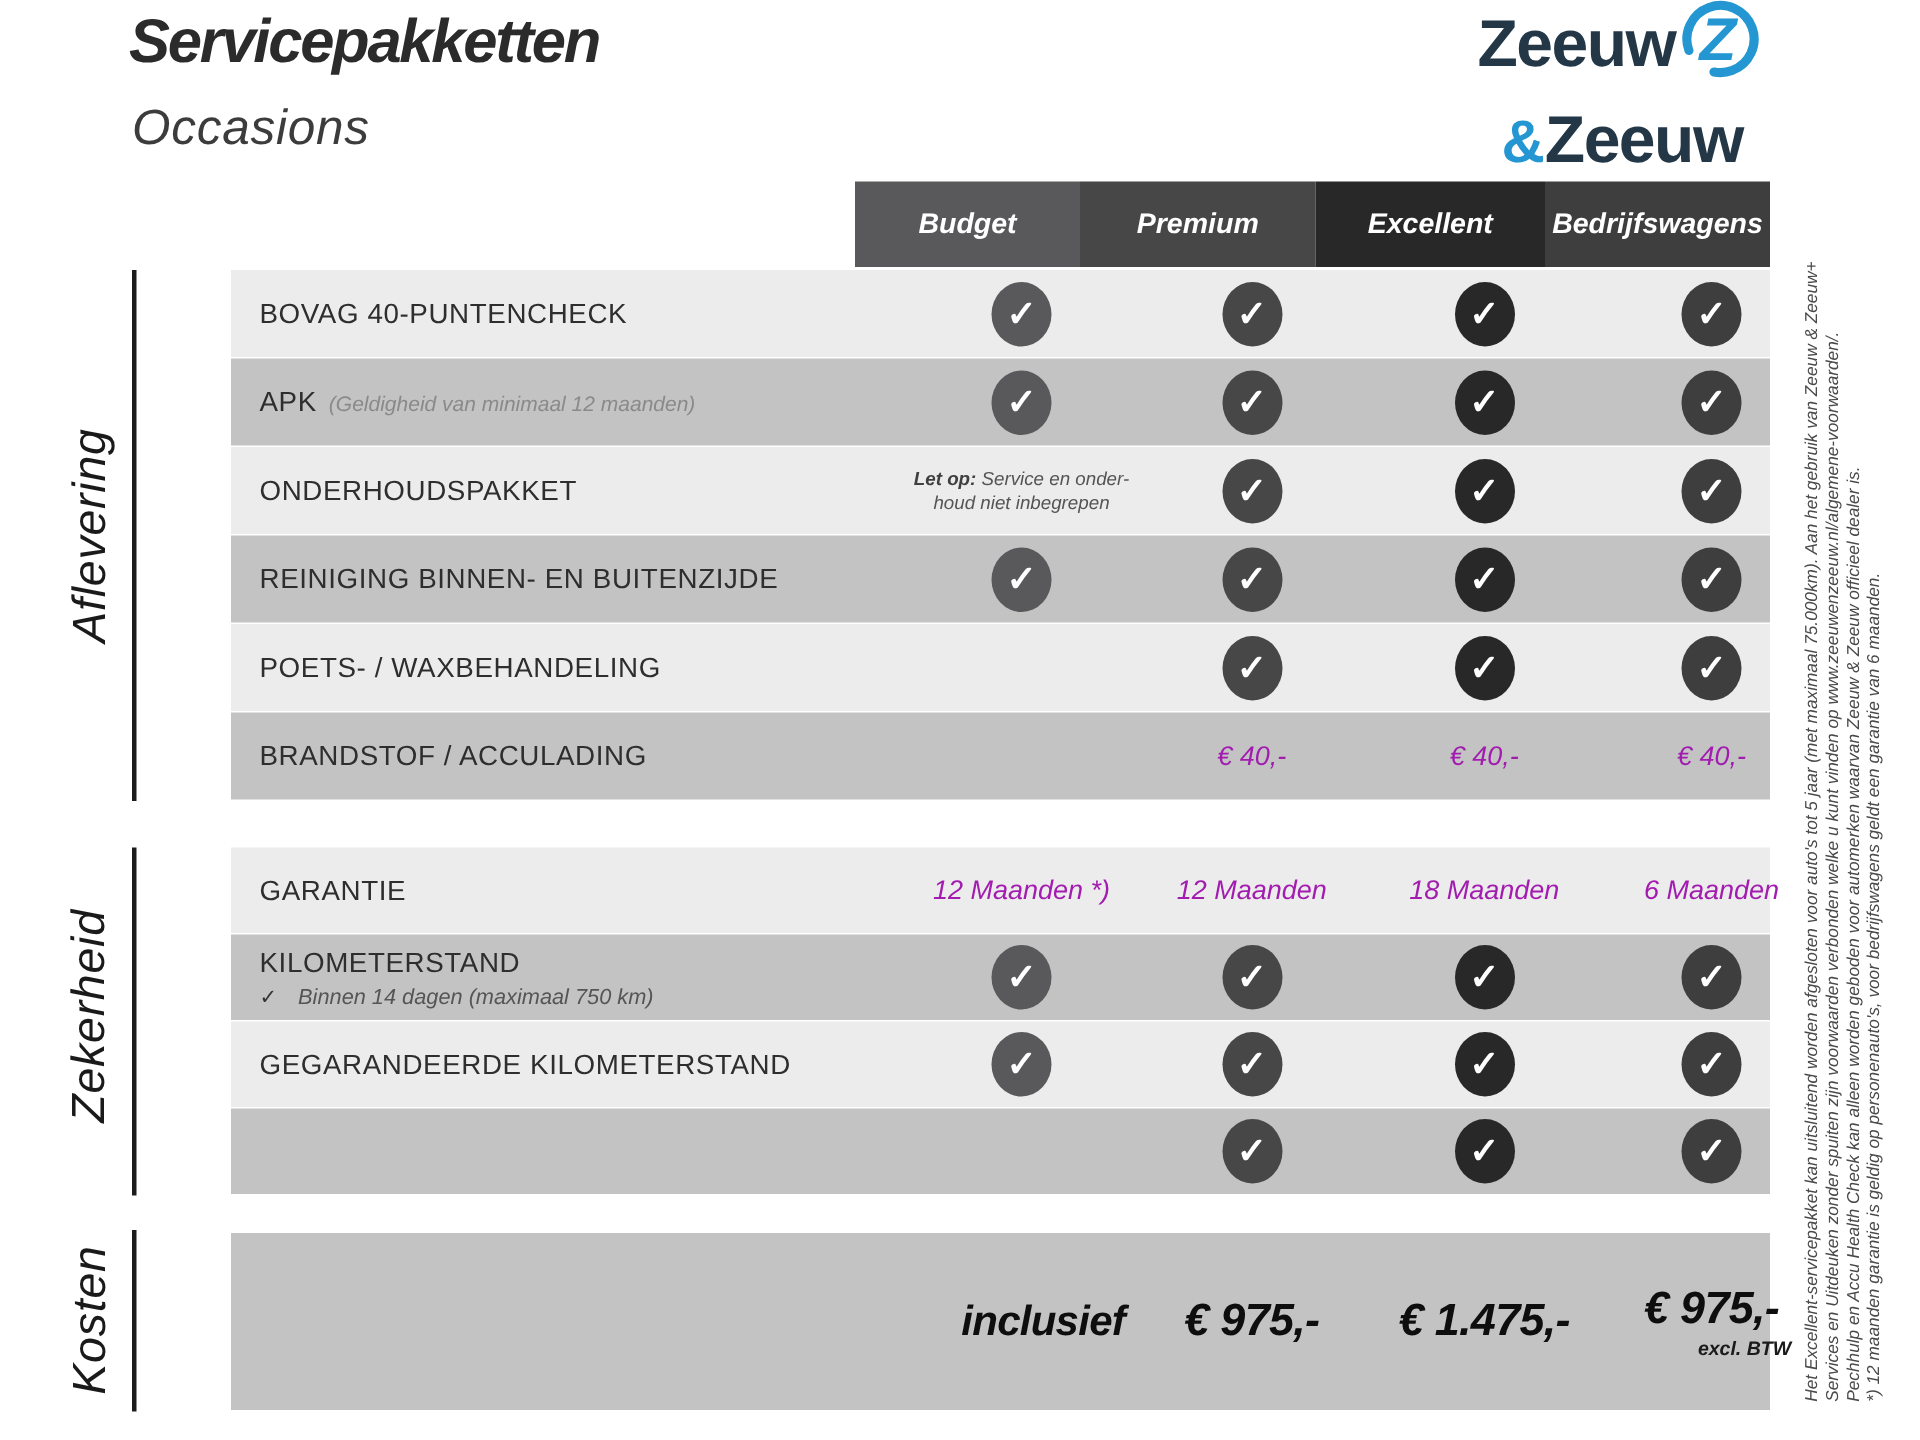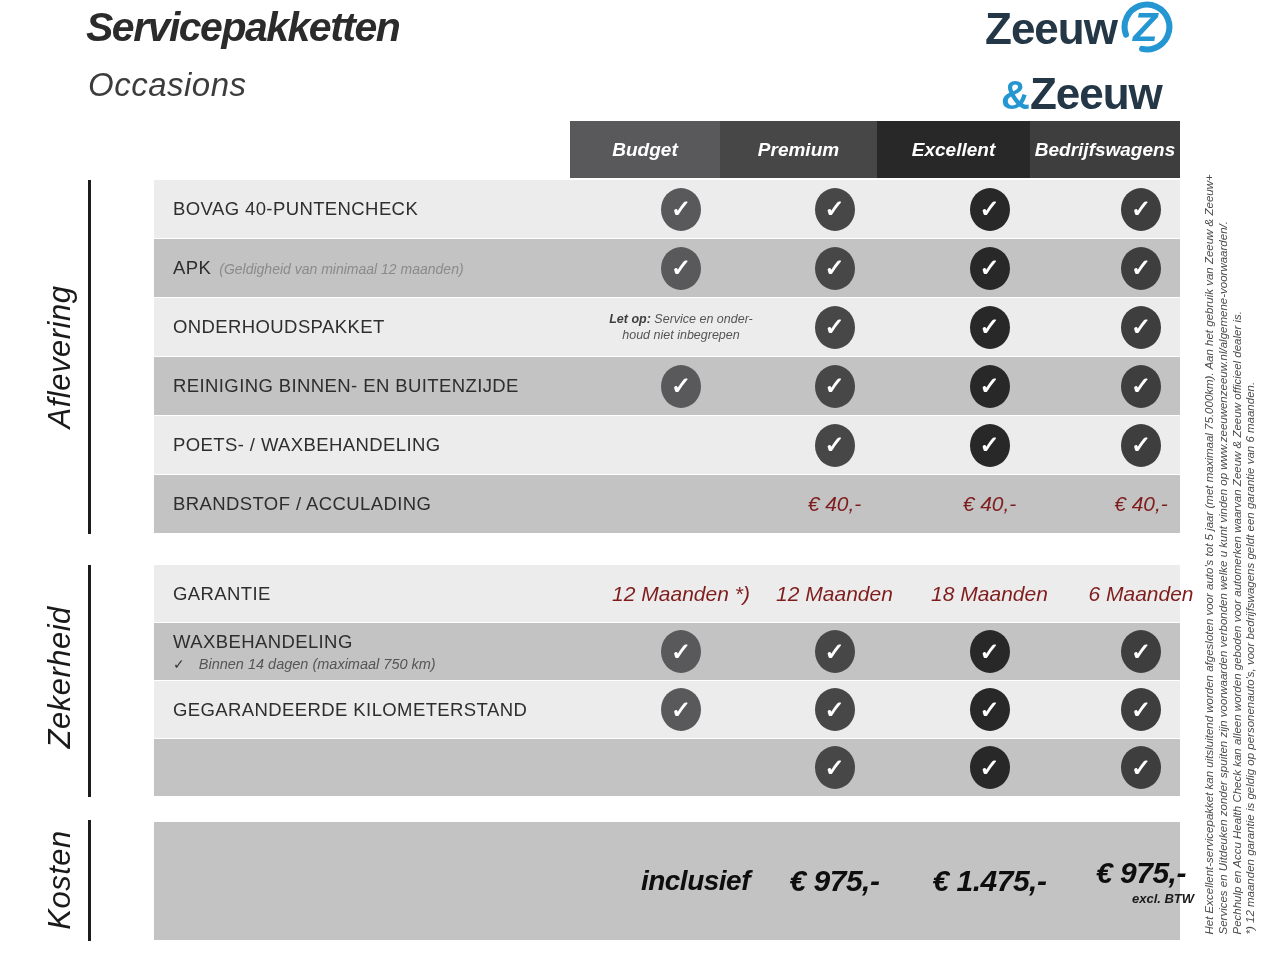--- a/index.html
+++ b/index.html
@@ -40,21 +40,21 @@
   .label { font-size:18.5px; color:#2e2e2e; letter-spacing:0.4px; white-space:nowrap; }
   .label-note { font-size:14px; font-style:italic; color:#8a8a8a; margin-left:8px; }
   .sub-note { font-size:14.5px; font-style:italic; color:#555; margin-top:3px; white-space:nowrap; }
   .sub-note .tick { font-style:normal; color:#333; margin-right:14px; font-size:14px; }
   .cell { position:absolute; top:0; height:100%; display:flex; flex-direction:column;
           align-items:center; justify-content:center; z-index:2; }
   .c0 { left:452px; width:150px; } .c1 { left:602px; width:157px; }
   .c2 { left:759px; width:153px; } .c3 { left:912px; width:150px; }
   .check { width:40px; height:43px; border-radius:50%; display:flex; align-items:center;
            justify-content:center; color:#fff; font-size:24px; font-weight:bold; }
-  .txt { font-size:21px; font-style:italic; color:#7f1d1d; white-space:nowrap; }
+  .txt { font-size:18px; font-style:italic; color:#a21caf; white-space:nowrap; }
   .note { font-size:12.5px; color:#3f3f3f; text-align:center; line-height:1.3; white-space:nowrap; }
   .note b { font-style:italic; } .note i { font-style:italic; color:#555; }
   .price { font-size:30px; font-weight:bold; font-style:italic; color:#0e0e0e; white-space:nowrap;
            letter-spacing:-0.5px; }
   .row-kosten .c0 { align-items:flex-end; padding-right:6px; }
   .row-kosten .c0 .price { font-size:28px; }
   .price-sub { font-size:13px; font-weight:bold; font-style:italic; color:#1a1a1a;
                transform:translateX(22px); margin-top:1px; }
   
   .sec-line { position:absolute; left:88px; width:3px; background:#1c1c1c; }
@@ -219,21 +219,21 @@
         </div>
       <div class="cell c2">
           <span class="txt">18 Maanden</span>
         </div>
       <div class="cell c3">
           <span class="txt">6 Maanden</span>
         </div>
     </div>
     <div class="row row-dark">
       <div class="row-label">
-        <span class="label">WAXBEHANDELING</span>
+        <span class="label">KILOMETERSTAND</span>
         <span class="sub-note"><span class="tick">✓</span><span>Binnen 14 dagen (maximaal 750 km)</span></span>
       </div>
       <div class="cell c0">
           <span class="check" style="background: rgb(89, 89, 91);">✓</span>
         </div>
       <div class="cell c1">
           <span class="check" style="background: rgb(71, 71, 71);">✓</span>
         </div>
       <div class="cell c2">
           <span class="check" style="background: rgb(40, 40, 40);">✓</span>

